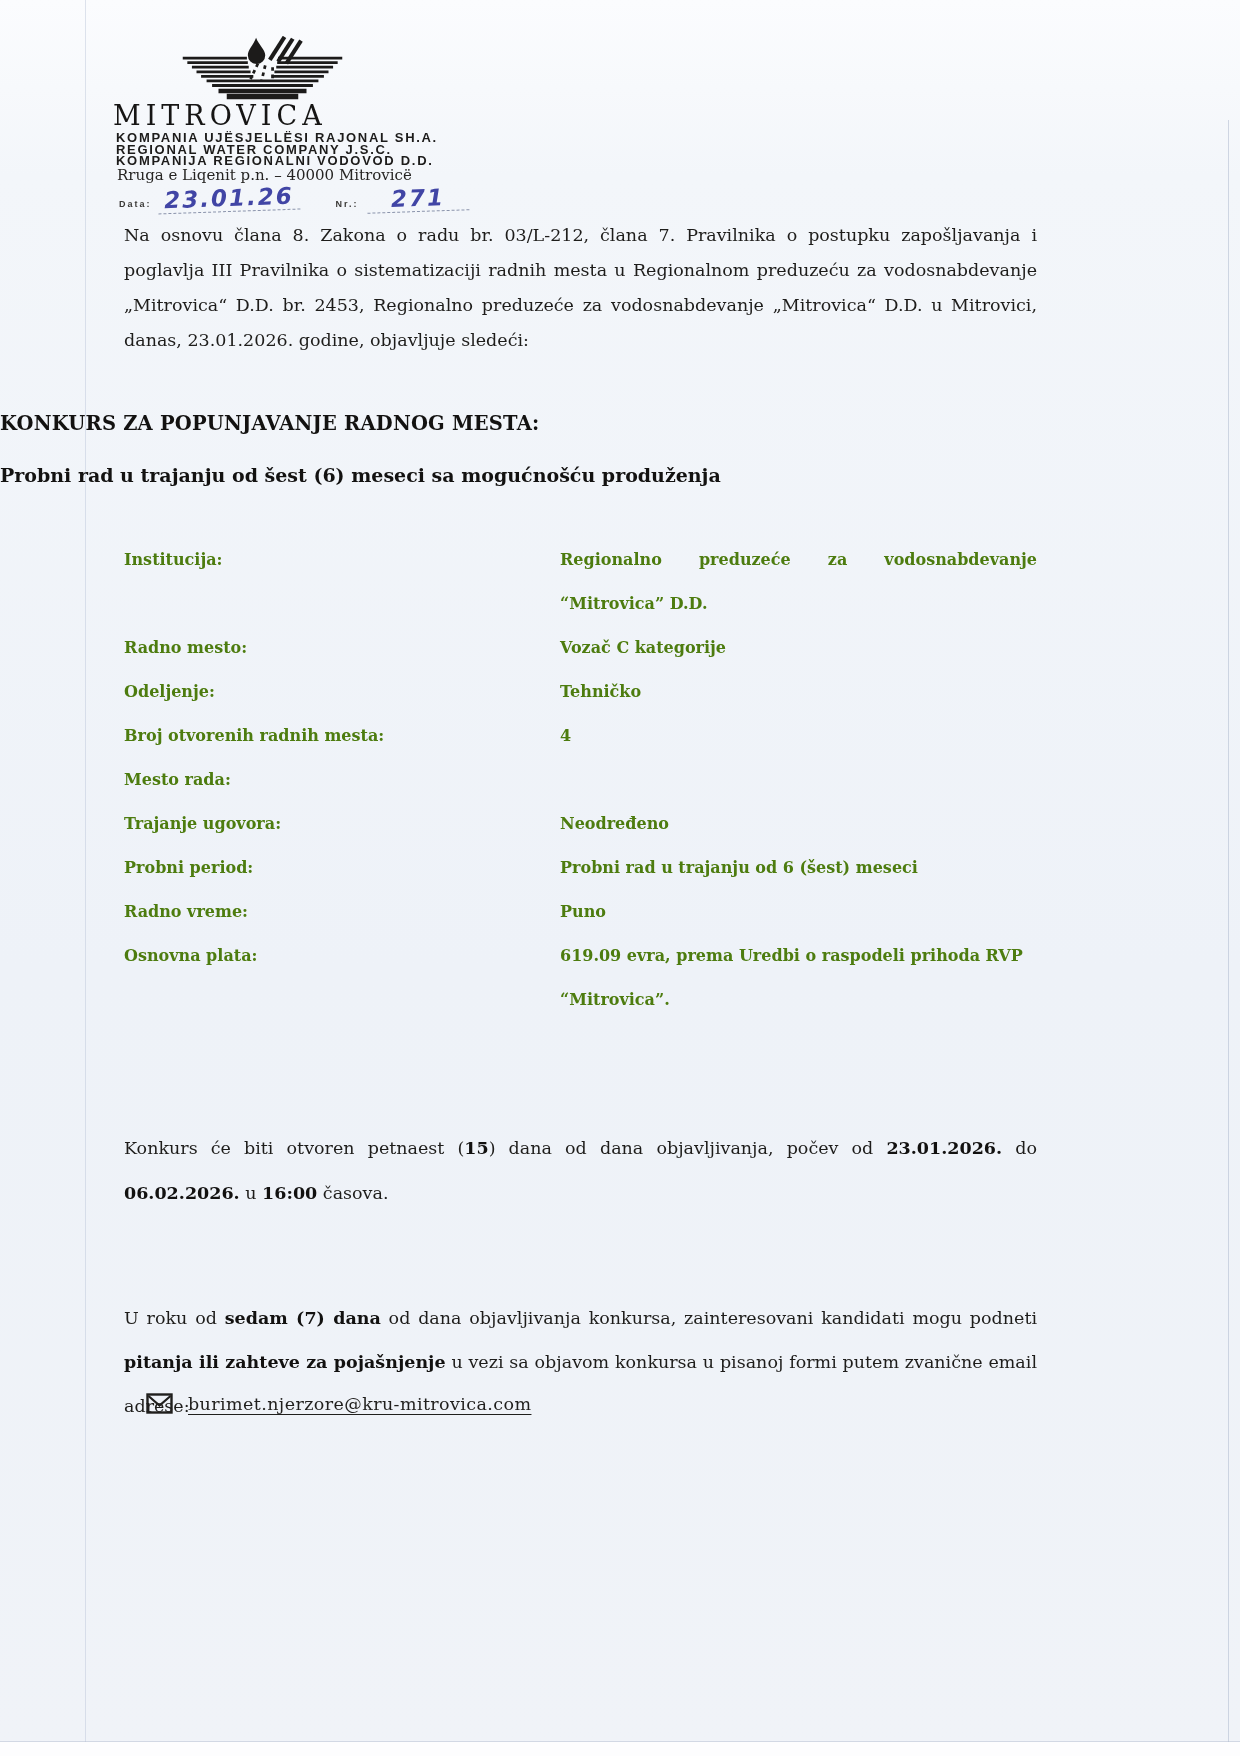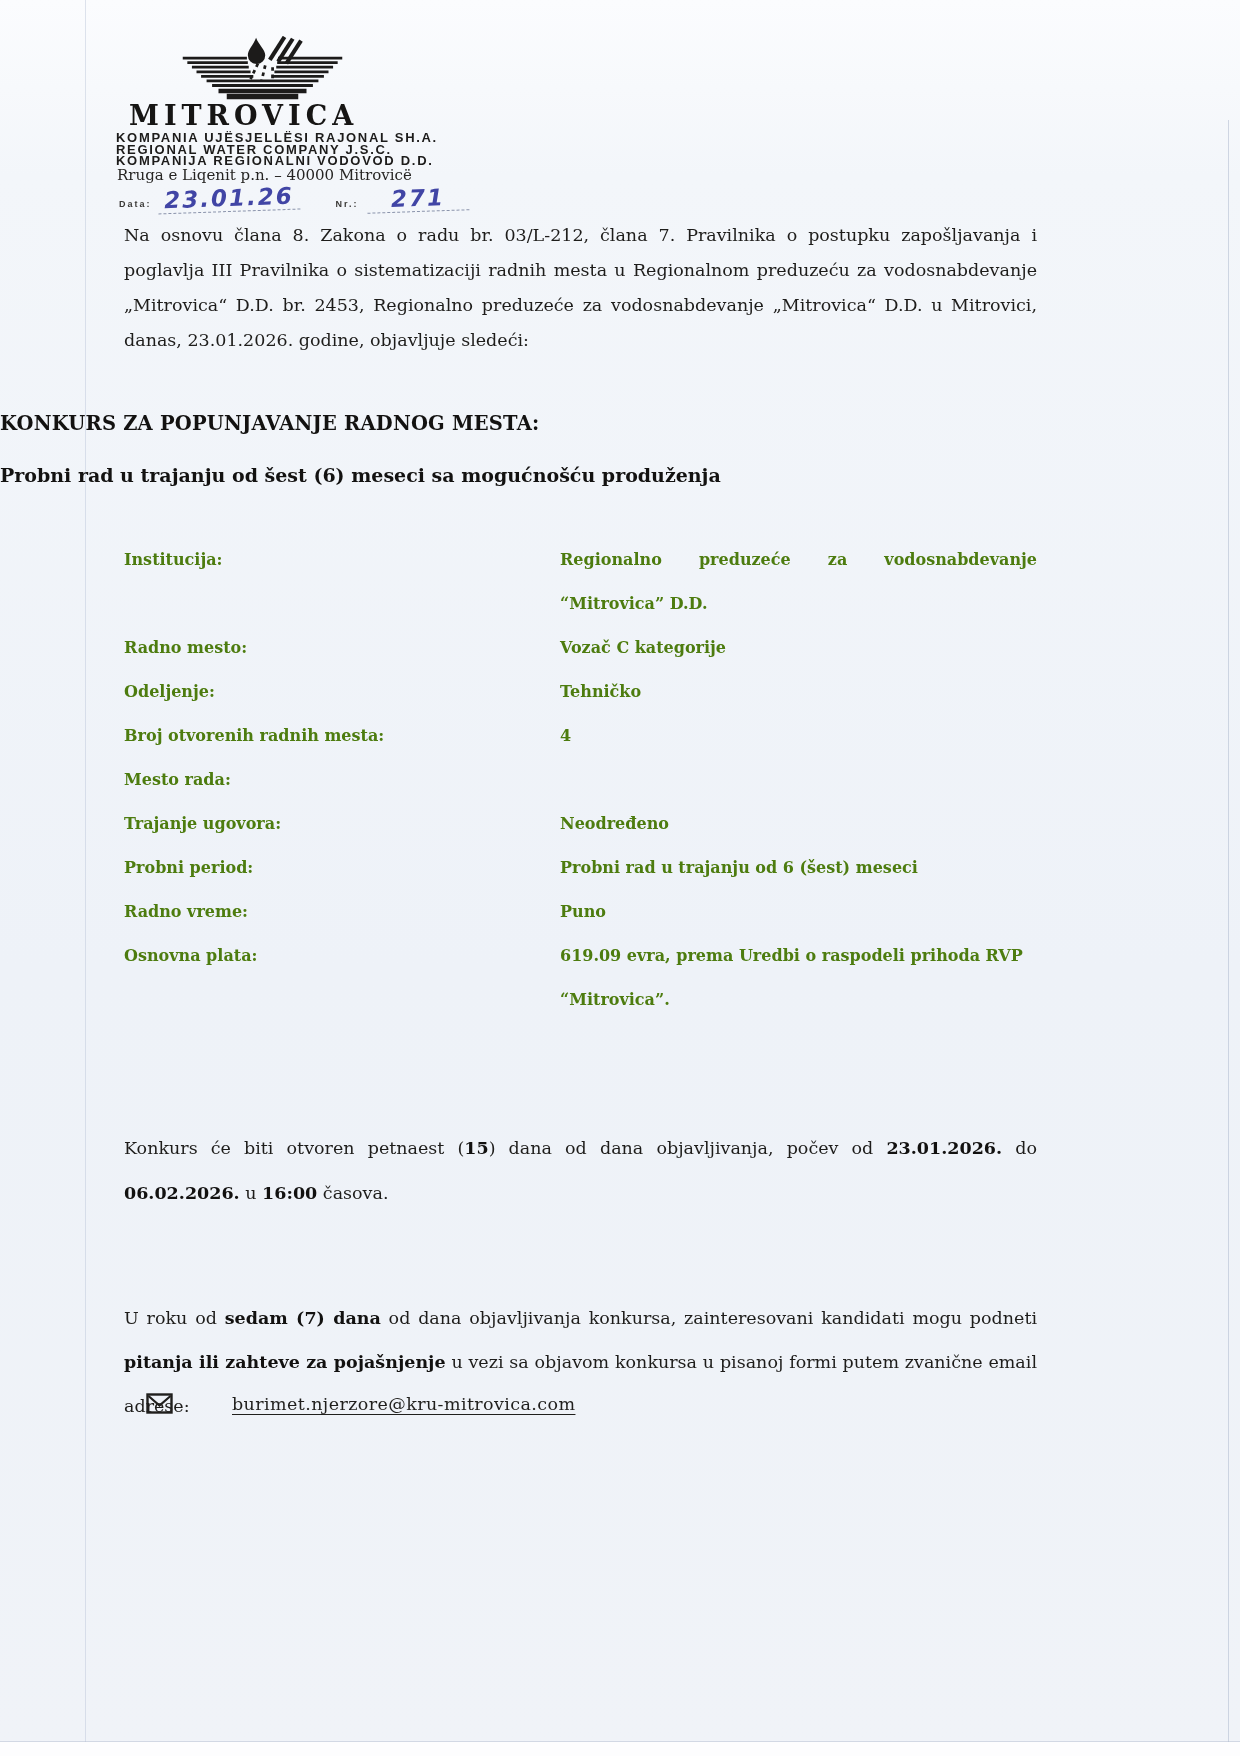--- a/index.html
+++ b/index.html
@@ -13,22 +13,22 @@
   
   .fold-line{position:absolute;top:0;left:85px;width:1px;height:1742px;background:rgba(185,196,214,.45);}
   .right-edge{position:absolute;top:120px;right:11px;width:1px;height:1622px;background:rgba(175,186,205,.55);}
   .bottom-edge{position:absolute;left:0;bottom:14px;width:100%;height:1px;background:rgba(180,190,208,.5);}
   .bottom-strip{position:absolute;left:0;bottom:0;width:100%;height:14px;background:#fdfdfe;}
 
   
   .letterhead{position:absolute;top:36px;left:113px;width:360px;}
   .logo{position:absolute;left:57px;top:0;width:185px;height:66px;}
   .wordmark{
-    position:absolute;top:64px;left:16px;width:360px;
-    font-weight:bold;font-size:27px;letter-spacing:5px;color:#161514;white-space:nowrap;
+    position:absolute;top:64px;left:0;width:360px;
+    font-weight:normal;font-size:27px;letter-spacing:5px;color:#161514;white-space:nowrap;
   }
   .sublines{position:absolute;top:96px;left:3px;width:350px;
     font-family:"Liberation Sans",sans-serif;font-size:13px;font-weight:700;
     letter-spacing:1.7px;line-height:11.5px;color:#1c1b1a;white-space:nowrap;}
   .address{position:absolute;top:130px;left:4px;font-size:15px;color:#262523;white-space:nowrap;}
   .dataline{position:absolute;top:150px;left:6px;display:flex;align-items:flex-end;white-space:nowrap;}
   .tinylabel{font-family:"Liberation Sans",sans-serif;font-size:9px;font-weight:700;
     letter-spacing:2px;color:#3a3936;padding-bottom:3px;}
   .handwrite{
     display:inline-block;text-align:center;
@@ -52,21 +52,21 @@
   .frow{display:grid;grid-template-columns:436px 477px;}
   .flabel{line-height:44px;}
   .fvalue{line-height:44px;}
   .fline{line-height:44px;}
   .stretch{text-align:justify;text-align-last:justify;}
 
   .p-open{top:1126px;line-height:45px;}
   .p-questions{top:1296px;line-height:44px;}
   .para b{color:#121110;}
 
-  .email-row{position:absolute;top:1393px;left:146px;display:flex;align-items:center;gap:44px;}
+  .email-row{position:absolute;top:1393px;left:146px;display:flex;align-items:center;}
   .email-icon{width:27px;height:21px;flex:0 0 auto;}
   .email-link{margin-left:15px;font-size:17.5px;color:#201f1d;text-decoration:underline;
     text-underline-offset:4px;letter-spacing:.4px;}
 </style>
 </head>
 <body>
 
 <div class="fold-line"></div>
 <div class="right-edge"></div>
 <div class="bottom-edge"></div>

